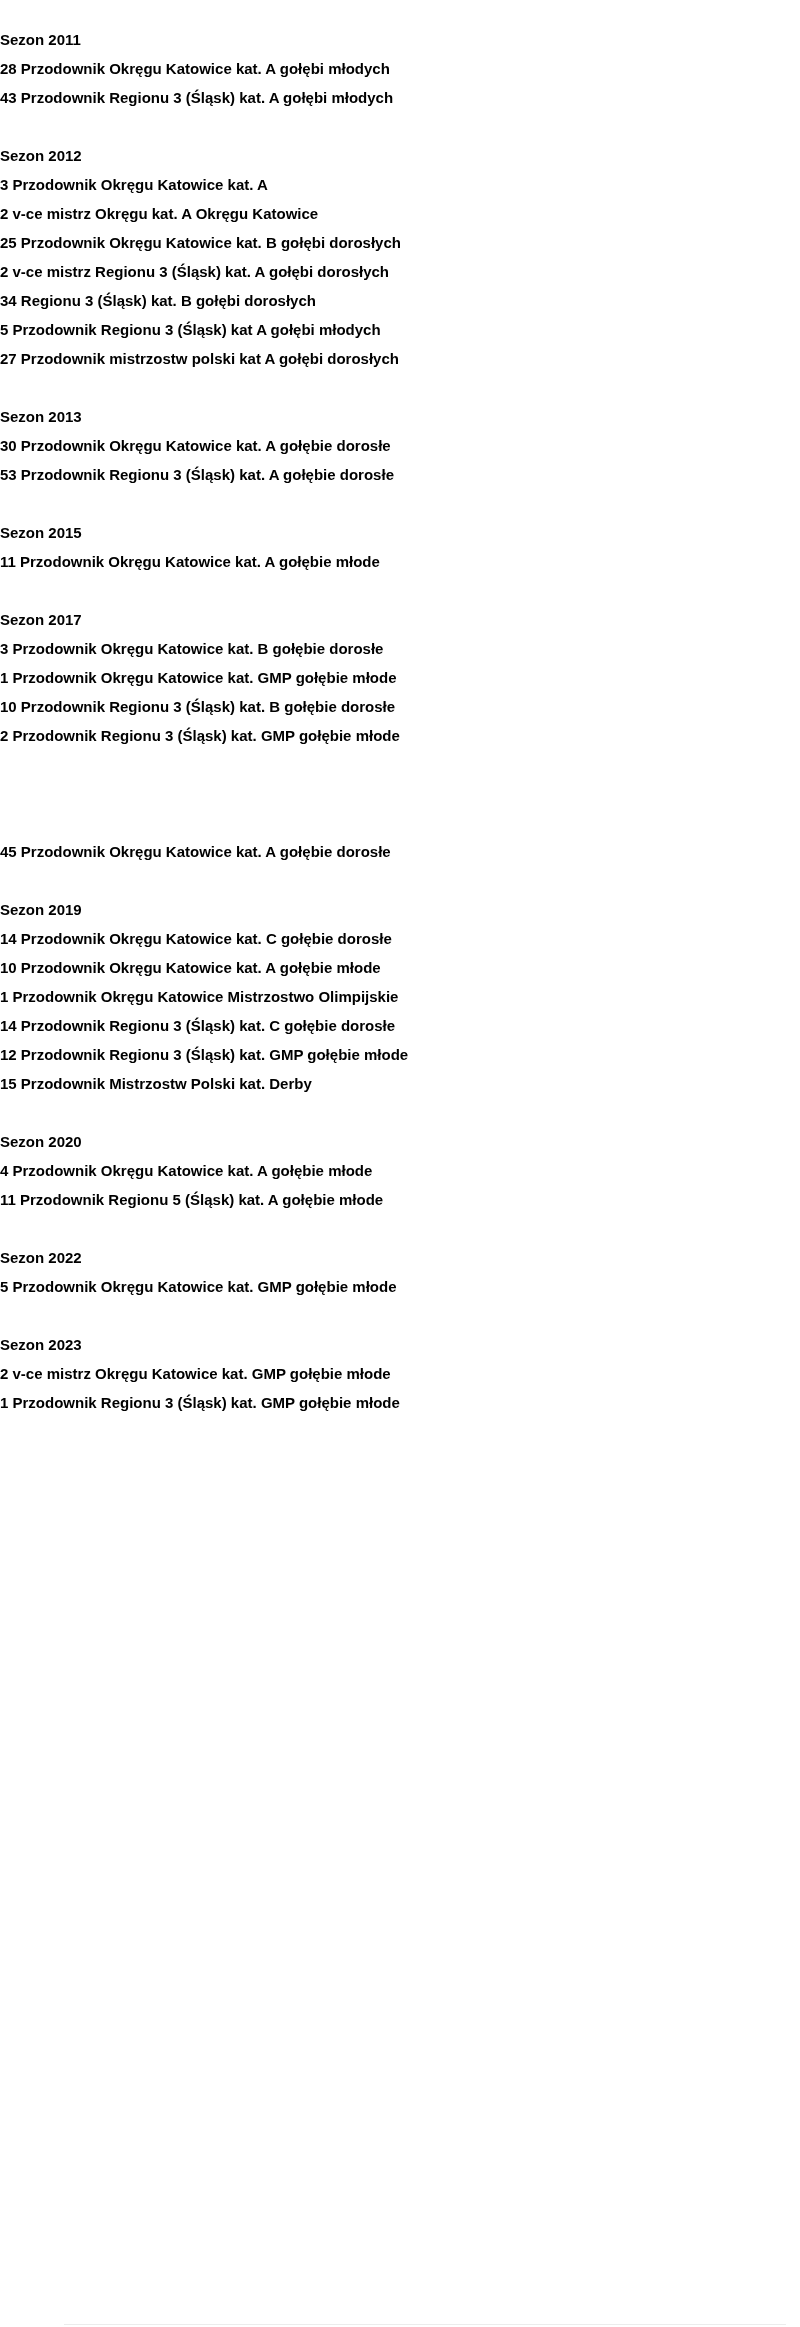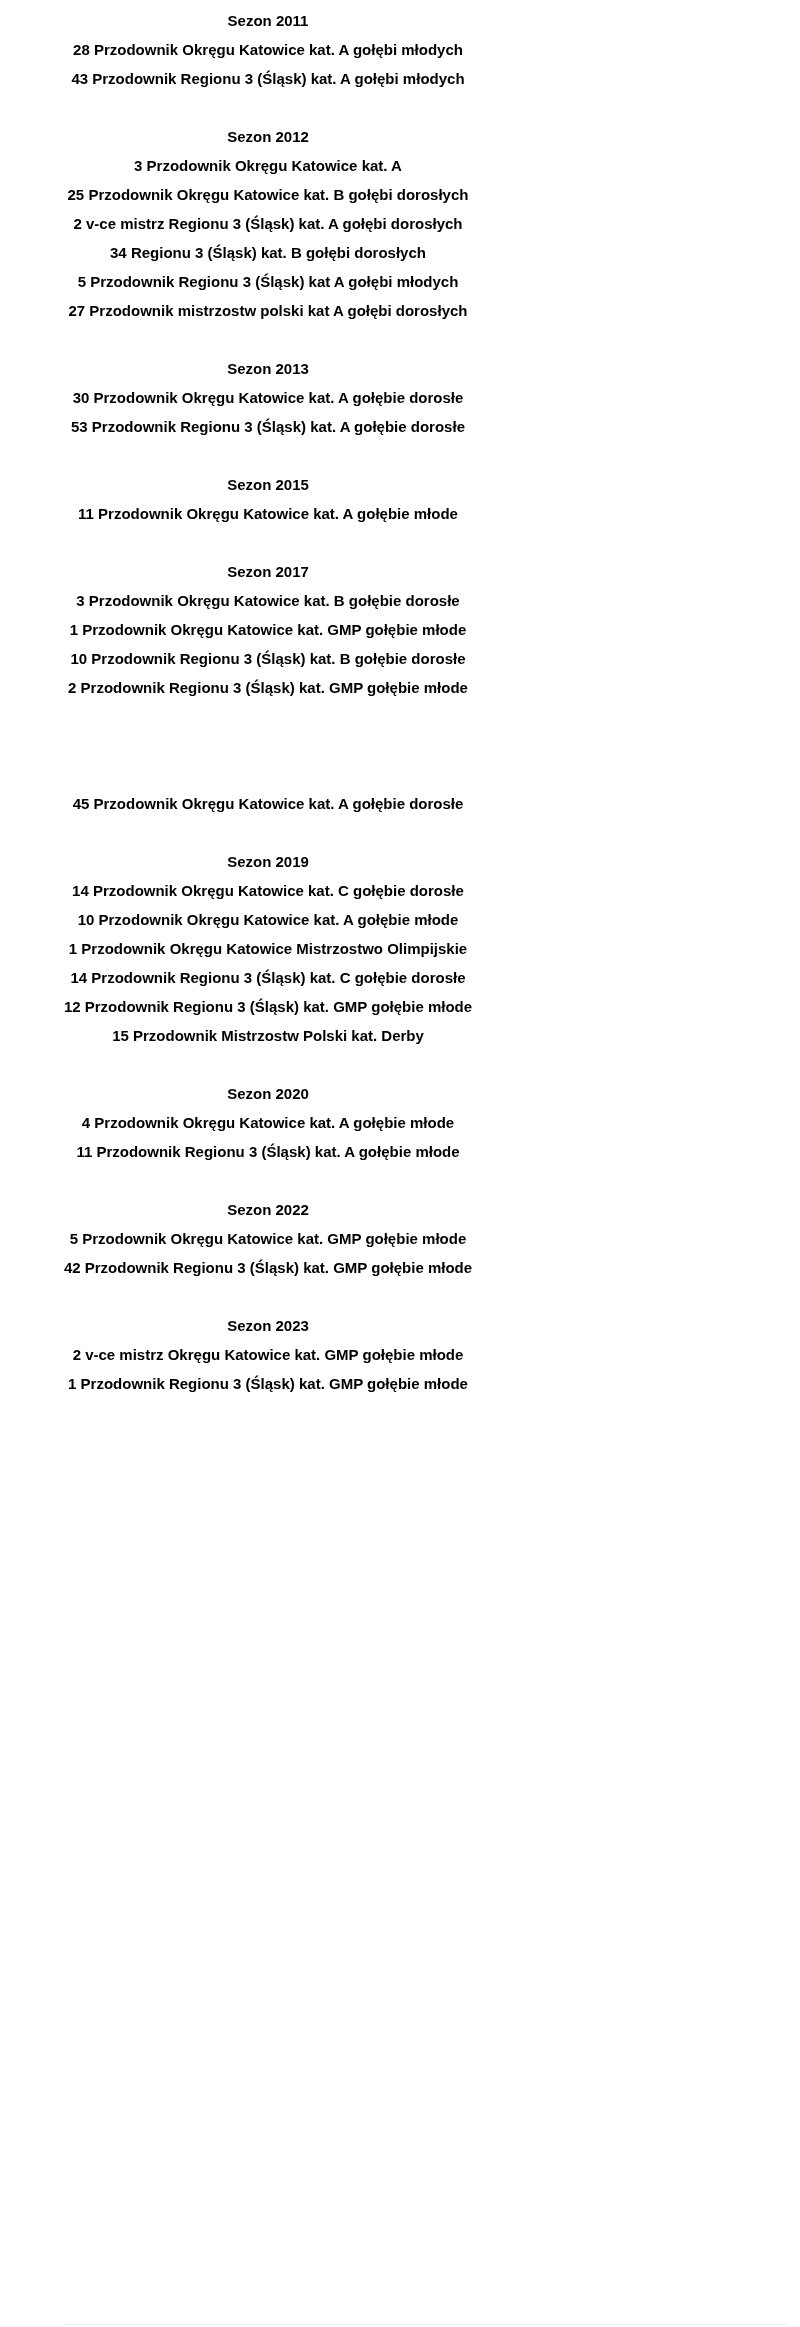--- a/index.html
+++ b/index.html
@@ -13,22 +13,22 @@
     color: #000000;
   }
   .doc-page {
     width: 800px;
     height: 100%;
     background: #ffffff;
     position: relative;
   }
   .doc-content {
     width: 536px;        
-    padding-top: 6px;
-    text-align: center;
+    padding-top: 25px;
+    text-align: left;
   }
   .season-section { display: block; }
   .season-title,
   .achievement-line {
     height: 29px;
     line-height: 29px;
     font-size: 15px;
     white-space: nowrap;
     font-weight: bold;
   }
@@ -50,20 +50,21 @@
   <div class="doc-content">
       <section class="season-section">
         <p class="season-title">Sezon 2011</p>
         <p class="achievement-line">28 Przodownik Okręgu Katowice kat. A gołębi młodych</p>
         <p class="achievement-line">43 Przodownik Regionu 3 (Śląsk) kat. A gołębi młodych</p>
         <div class="section-spacer" style="height: 29px;"></div>
       </section>
       <section class="season-section">
         <p class="season-title">Sezon 2012</p>
         <p class="achievement-line">3 Przodownik Okręgu Katowice kat. A</p>
+        <p class="achievement-line">2 v-ce mistrz Okręgu kat. A Okręgu Katowice</p>
         <p class="achievement-line">25 Przodownik Okręgu Katowice kat. B gołębi dorosłych</p>
         <p class="achievement-line">2 v-ce mistrz Regionu 3 (Śląsk) kat. A gołębi dorosłych</p>
         <p class="achievement-line">34 Regionu 3 (Śląsk) kat. B gołębi dorosłych</p>
         <p class="achievement-line">5 Przodownik Regionu 3 (Śląsk) kat A gołębi młodych</p>
         <p class="achievement-line">27 Przodownik mistrzostw polski kat A gołębi dorosłych</p>
         <div class="section-spacer" style="height: 29px;"></div>
       </section>
       <section class="season-section">
         <p class="season-title">Sezon 2013</p>
         <p class="achievement-line">30 Przodownik Okręgu Katowice kat. A gołębie dorosłe</p>
@@ -93,27 +94,26 @@
         <p class="achievement-line">10 Przodownik Okręgu Katowice kat. A gołębie młode</p>
         <p class="achievement-line">1 Przodownik Okręgu Katowice Mistrzostwo Olimpijskie</p>
         <p class="achievement-line">14 Przodownik Regionu 3 (Śląsk) kat. C gołębie dorosłe</p>
         <p class="achievement-line">12 Przodownik Regionu 3 (Śląsk) kat. GMP gołębie młode</p>
         <p class="achievement-line">15 Przodownik Mistrzostw Polski kat. Derby</p>
         <div class="section-spacer" style="height: 29px;"></div>
       </section>
       <section class="season-section">
         <p class="season-title">Sezon 2020</p>
         <p class="achievement-line">4 Przodownik Okręgu Katowice kat. A gołębie młode</p>
-        <p class="achievement-line">11 Przodownik Regionu 3 (Śląsk) kat. A gołębie młode</p>
+        <p class="achievement-line">11 Przodownik Regionu 5 (Śląsk) kat. A gołębie młode</p>
         <div class="section-spacer" style="height: 29px;"></div>
       </section>
       <section class="season-section">
         <p class="season-title">Sezon 2022</p>
         <p class="achievement-line">5 Przodownik Okręgu Katowice kat. GMP gołębie młode</p>
-        <p class="achievement-line">42 Przodownik Regionu 3 (Śląsk) kat. GMP gołębie młode</p>
         <div class="section-spacer" style="height: 29px;"></div>
       </section>
       <section class="season-section">
         <p class="season-title">Sezon 2023</p>
         <p class="achievement-line">2 v-ce mistrz Okręgu Katowice kat. GMP gołębie młode</p>
         <p class="achievement-line">1 Przodownik Regionu 3 (Śląsk) kat. GMP gołębie młode</p>
       </section>
     </div>
   <div class="page-bottom-divider"></div>
 </main>

